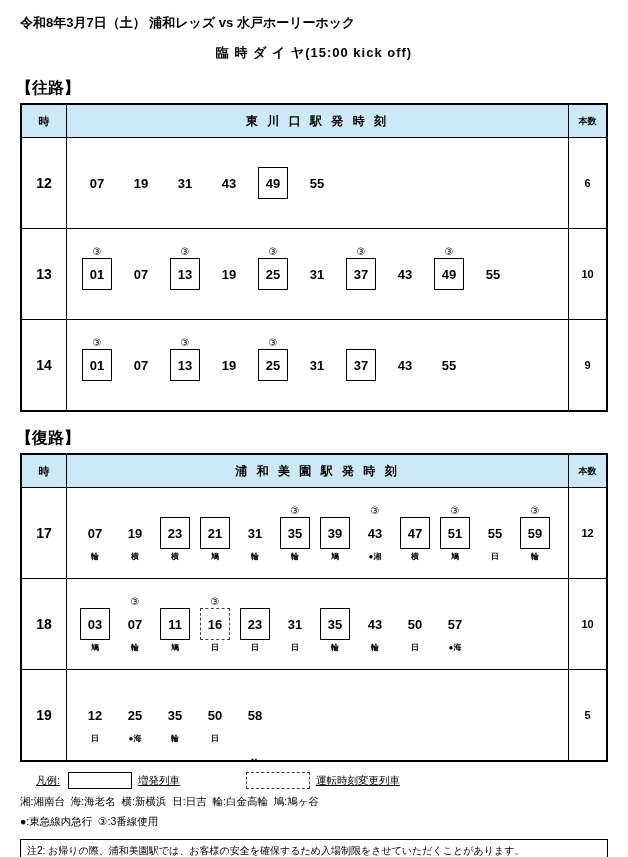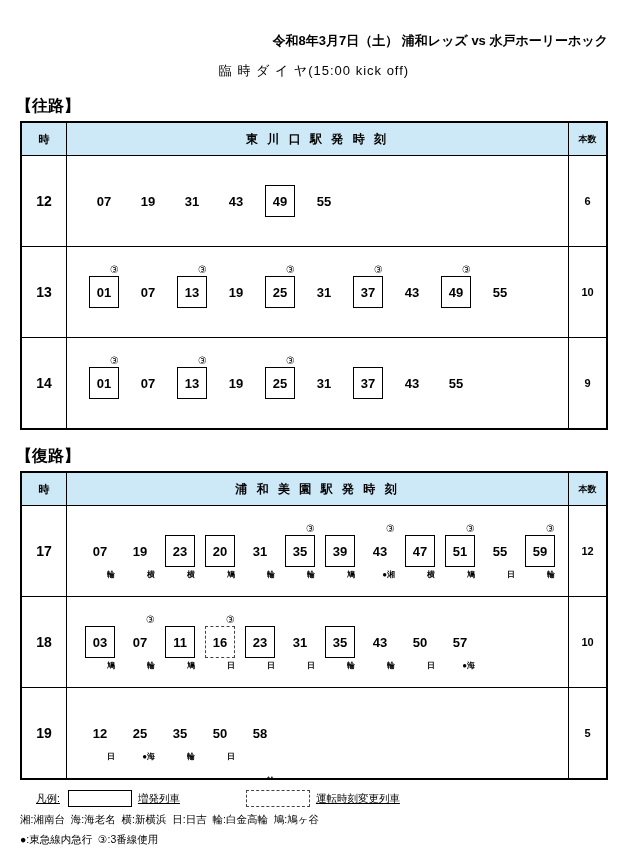--- a/index.html
+++ b/index.html
@@ -1,41 +1,41 @@
 <!DOCTYPE html>
 <html><head>
 <meta charset="utf-8">
 <style>
   html,body{margin:0;padding:0;background:#ffffff;}
   body{width:628px;font-family:"Liberation Sans","DejaVu Sans",sans-serif;color:#000;}
   .page{width:628px;height:857px;box-sizing:border-box;padding:12px 20px 6px 20px;overflow:hidden;}
 
-  .title{ text-align:right;font-size:13px;font-weight:bold;margin-top:20px;}
-  .subtitle{text-align:center;font-size:13px;font-weight:normal;margin-top:12px;letter-spacing:1px;}
+  .title{ text-align:left;font-size:13px;font-weight:bold;margin-top:2px;}
+  .subtitle{text-align:center;font-size:13px;font-weight:bold;margin-top:12px;letter-spacing:1px;}
 
   .section-label{font-size:16px;font-weight:bold;margin:16px 0 4px -4px;}
 
   .ttable{border:2px solid #000;}
   .thead{display:flex;height:32px;border-bottom:1px solid #000;}
   .col-hour{width:44px;border-right:1px solid #000;display:flex;align-items:center;justify-content:center;
             font-size:11px;font-weight:bold;}
   .col-main{flex:1;display:flex;align-items:center;justify-content:center;font-size:12px;font-weight:bold;
             letter-spacing:3px;}
   .col-count{width:37px;border-left:1px solid #000;display:flex;align-items:center;justify-content:center;
             font-size:9px;font-weight:bold;}
 
   .trow{display:flex;height:90px;border-top:1px solid #000;}
   .trow:first-child{border-top:none;}
   .hour-cell{width:44px;border-right:1px solid #000;display:flex;align-items:center;justify-content:center;
             font-size:14px;font-weight:bold;}
   .times-cell{flex:1;display:flex;align-items:center;padding-left:8px;overflow:hidden;}
   .count-cell{width:37px;border-left:1px solid #000;display:flex;align-items:center;justify-content:center;
             font-size:11px;font-weight:bold;}
 
-  .tcell{display:flex;flex-direction:column;align-items:flex-end;flex:0 0 auto;}
+  .tcell{display:flex;flex-direction:column;align-items:center;flex:0 0 auto;}
   .mark{height:13px;line-height:13px;font-size:10px;}
   .num{height:32px;line-height:32px;font-size:13px;font-weight:600;text-align:center;min-width:30px;
        box-sizing:border-box;border:1px solid transparent;}
   .box-solid{border:1px solid #000;background:#fff;}
   .box-dashed{border:1px dashed #444;background:#fff;}
   .dest{height:13px;line-height:13px;font-size:8px;font-weight:bold;margin-top:1px;white-space:nowrap;}
 
   .legend{margin-top:10px;font-size:10.5px;}
   .legend-line1{display:flex;align-items:center;margin-left:16px;text-decoration:underline;}
   .legend-box{width:62px;height:15px;border:1px solid #000;margin:0 6px 0 8px;}
@@ -229,21 +229,21 @@
               <div class="num">19</div>
               <div class="dest">横</div>
             </div>
             <div class="tcell" style="width: 40px;">
               <div class="mark"></div>
               <div class="num box-solid">23</div>
               <div class="dest">横</div>
             </div>
             <div class="tcell" style="width: 40px;">
               <div class="mark"></div>
-              <div class="num box-solid">20</div>
+              <div class="num box-solid">21</div>
               <div class="dest">鳩</div>
             </div>
             <div class="tcell" style="width: 40px;">
               <div class="mark"></div>
               <div class="num">31</div>
               <div class="dest">輪</div>
             </div>
             <div class="tcell" style="width: 40px;">
               <div class="mark">③</div>
               <div class="num box-solid">35</div>

